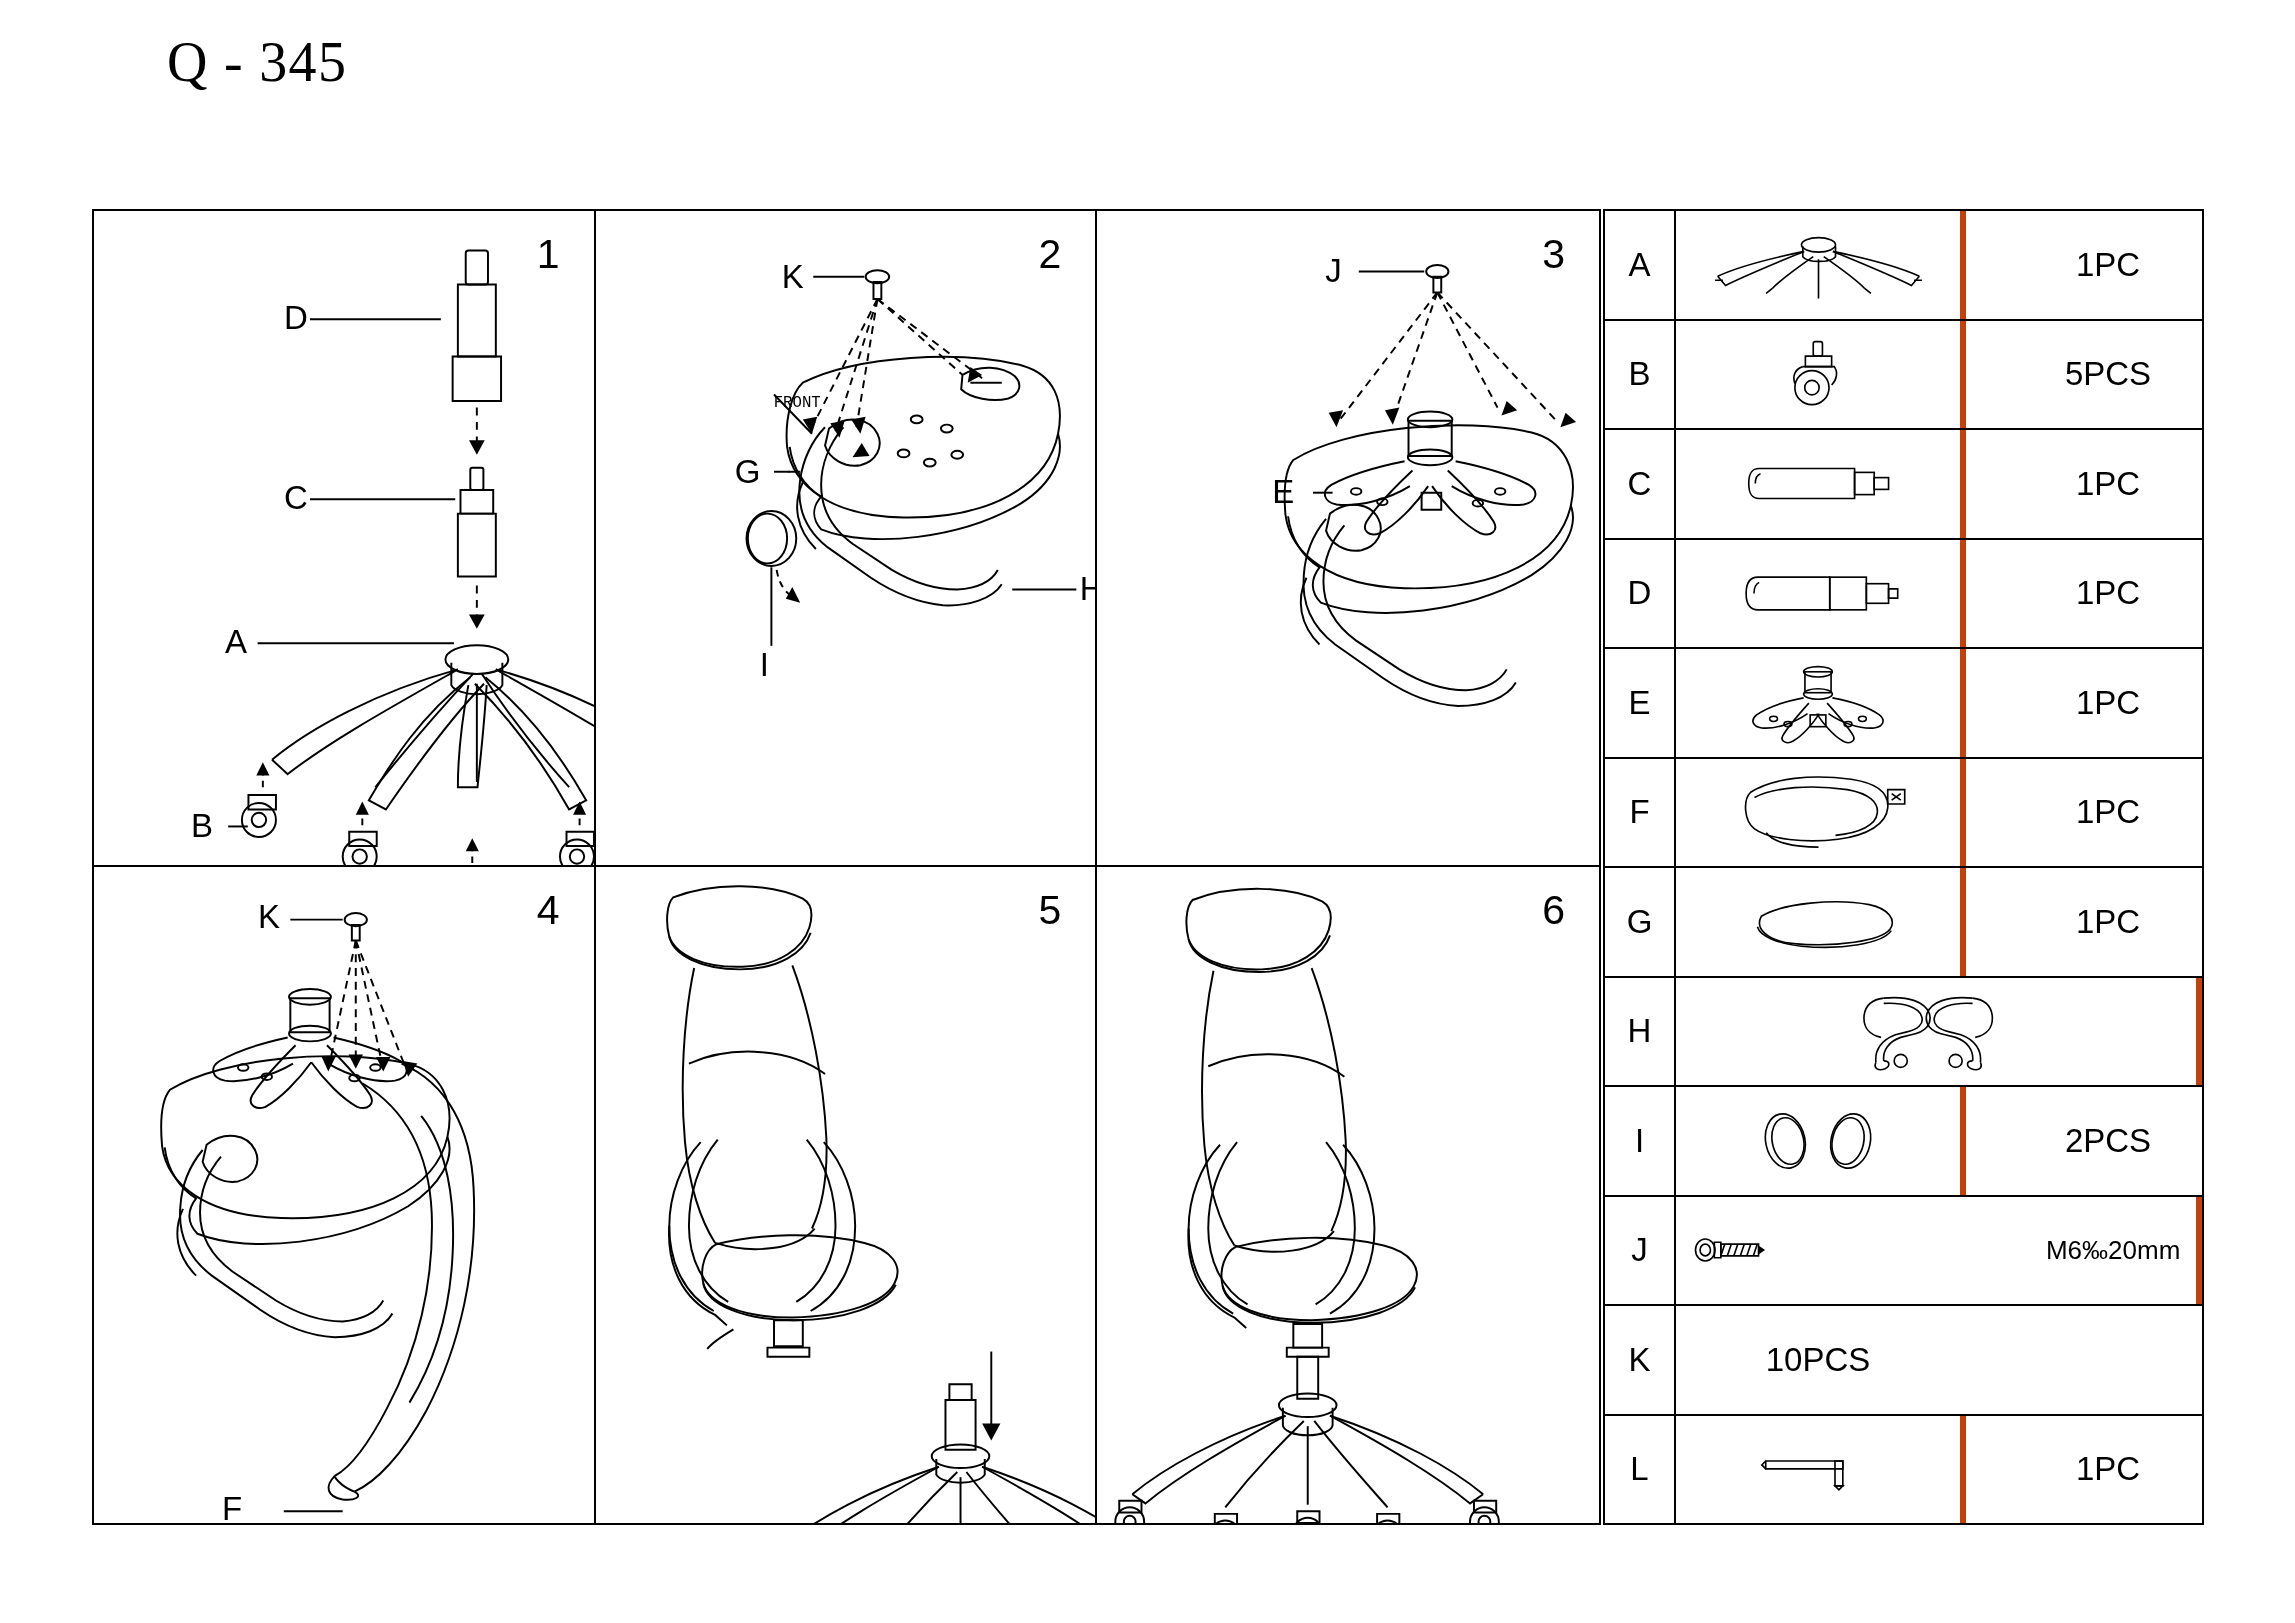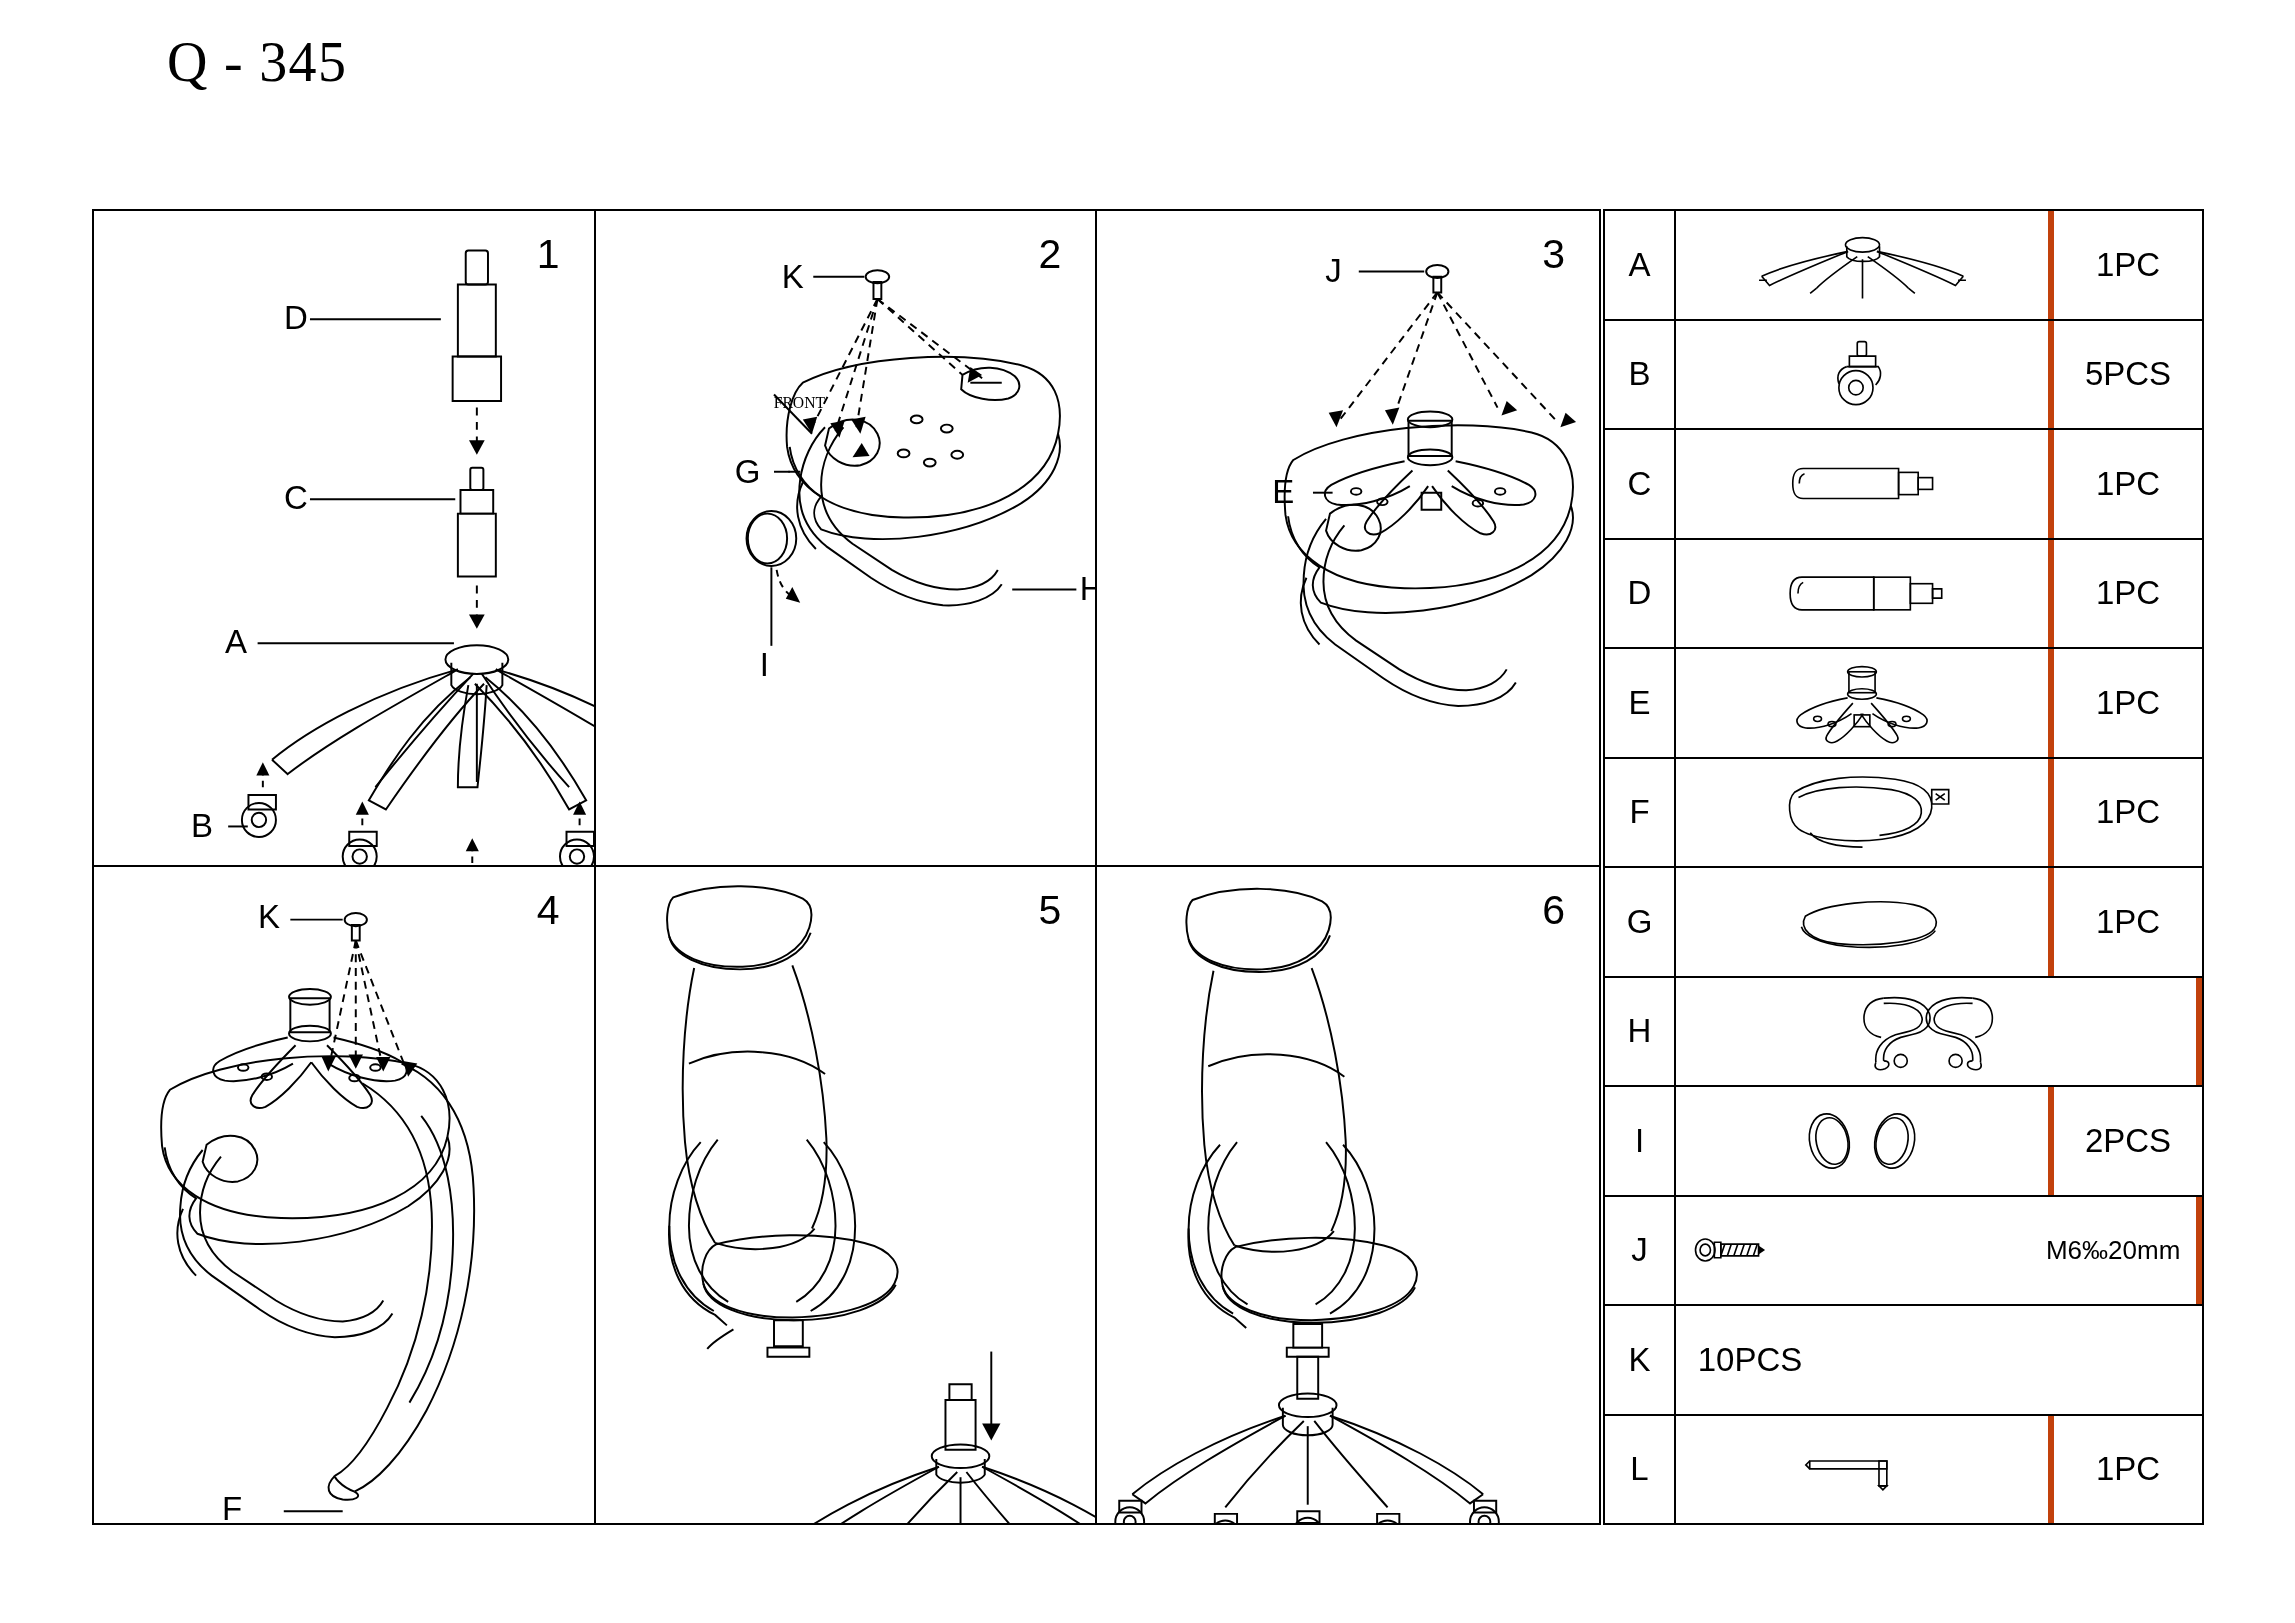--- a/index.html
+++ b/index.html
@@ -13,27 +13,27 @@
   .step{position:relative;border-right:2.6px solid #000;border-bottom:2.6px solid #000;box-sizing:border-box;overflow:hidden;}
   .step:nth-child(3),.step:nth-child(6){border-right:none;}
   .step:nth-child(4),.step:nth-child(5),.step:nth-child(6){border-bottom:none;}
   .step-num{position:absolute;right:34px;top:19.6px;font-size:41px;font-family:"Liberation Sans",sans-serif;}
 
   .parts-table{position:absolute;left:1603px;top:209px;width:601px;height:1316px;border:2.6px solid #000;box-sizing:border-box;display:flex;flex-direction:column;}
   .prow{display:flex;flex:1 1 0;border-bottom:2px solid #000;box-sizing:border-box;min-height:0;}
   .prow:last-child{border-bottom:none;}
   .pcode{width:71px;border-right:2px solid #000;display:flex;align-items:center;justify-content:center;font-size:33px;box-sizing:border-box;}
   .ppic{flex:1;border-right:6px solid #c2410c;display:flex;align-items:center;justify-content:center;position:relative;box-sizing:border-box;}
-  .pqty{width:148px;display:flex;align-items:center;justify-content:center;font-size:33px;box-sizing:border-box;}
+  .pqty{width:188px;display:flex;align-items:center;justify-content:center;font-size:33px;box-sizing:border-box;margin-left:48px;}
   .pspec{position:absolute;right:15.7px;top:50%;transform:translateY(-50%);font-size:26px;}
   .pic-svg{display:block;}
 
   
   .lbl{position:absolute;font-size:33px;font-family:"Liberation Sans",sans-serif;}
-  .lbl-sm{position:absolute;font-size:15.7px;font-family:Liberation Serif, serif;}
+  .lbl-sm{position:absolute;font-size:15.7px;font-family:Liberation Mono, monospace;}
   svg{overflow:visible;}
 </style>
 </head>
 <body>
 
 <div id="page">
 
   <div class="title">Q - 345</div>
 
   <div class="steps-grid">

